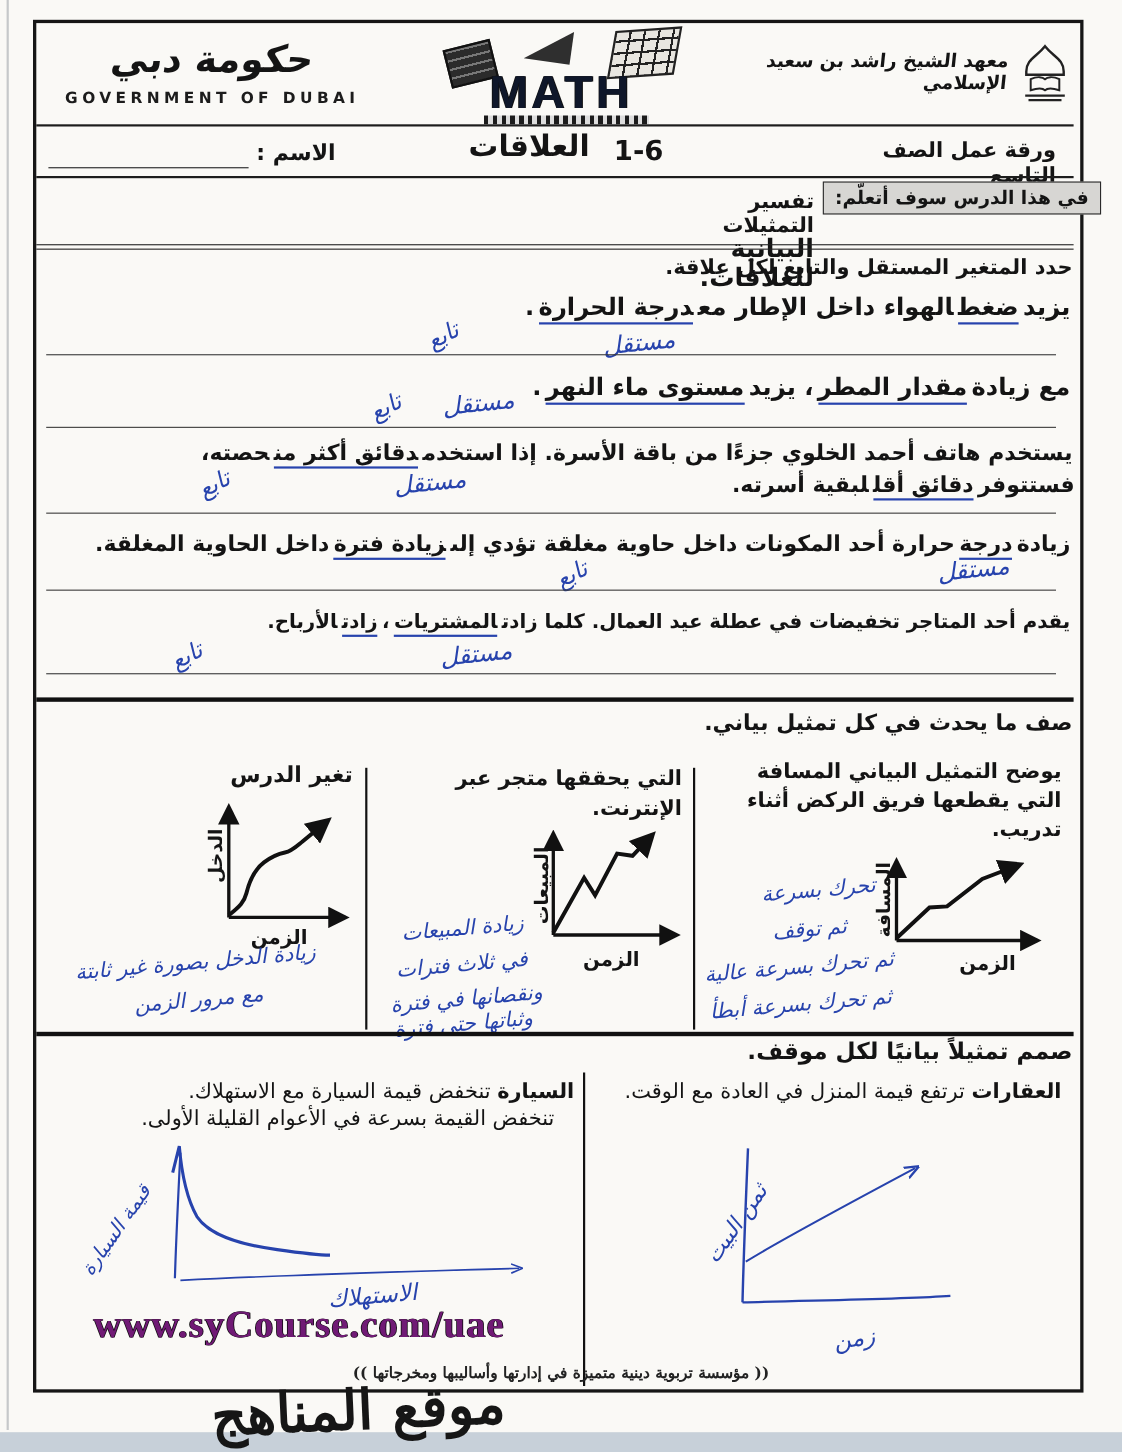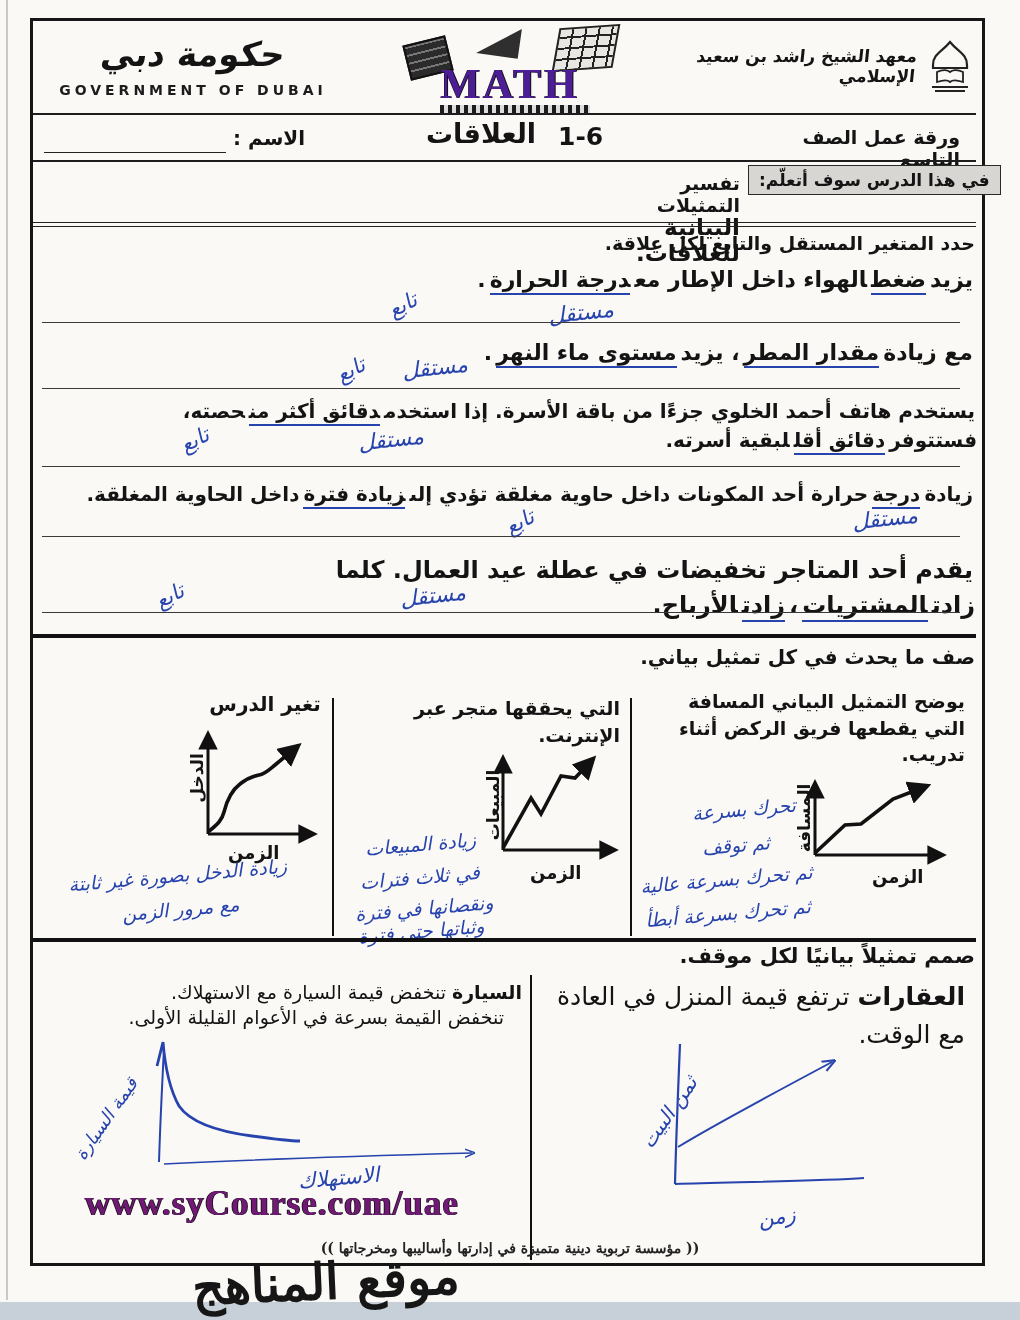--- a/index.html
+++ b/index.html
@@ -20,21 +20,21 @@
   .u{border-bottom:2.6px solid #2743ad;padding-bottom:1px;}
   .hw{color:#2743ad;font-style:italic;white-space:nowrap;}
   .hw-ind{font-size:22px;letter-spacing:1px;transform:rotate(-6deg);}
   .hw-dep{font-size:21px;transform:rotate(-28deg);}
   .note{color:#2743ad;font-style:italic;font-size:19px;transform:rotate(-5deg);white-space:nowrap;}
   .cap{font-size:19px;font-weight:bold;line-height:1.4;}
   .xlab{font-size:18px;font-weight:bold;}
   .ylab{font-size:17px;font-weight:bold;transform:rotate(-90deg);transform-origin:center;white-space:nowrap;}
   .heading{font-size:20px;font-weight:bold;}
   .mtext{position:absolute;left:0;right:0;top:34px;text-align:center;
-         font-family:Liberation Serif, serif;font-weight:bold;font-size:42px;letter-spacing:3px;color:#4c1d95;
+         font-family:Liberation Sans, sans-serif;font-weight:bold;font-size:42px;letter-spacing:3px;color:#0f172a;
          text-shadow:1px 0 #101010,-0.5px 0 #101010;}
   .mcalc{position:absolute;left:2px;top:14px;width:40px;height:32px;background:
          repeating-linear-gradient(0deg,#2b2b2b 0 6px,#777 6px 8px),#2b2b2b;transform:rotate(-14deg);border:2px solid #111;}
   .mtri{position:absolute;left:74px;top:0;width:0;height:0;border-left:42px solid transparent;
         border-bottom:30px solid #2f2f2f;transform:rotate(8deg);}
   .mpanel{position:absolute;left:152px;top:0;width:56px;height:40px;border:2px solid #222;
           background:repeating-linear-gradient(90deg,transparent 0 11px,#222 11px 13px),
                      repeating-linear-gradient(0deg,transparent 0 9px,#222 9px 11px),#e8e6e0;
           transform:skewX(-14deg) rotate(-4deg);}
   .mbar{position:absolute;left:36px;top:79px;width:150px;height:8px;
@@ -121,21 +121,21 @@
   <div class="abs hw hw-dep" style="left:180px;top:428px;">تابع</div>
   <div class="abs rule" style="left:42px;top:466px;width:918px;"></div>
 
   <div class="abs q" style="left:45px;top:480px;width:930px;font-size:20px;">
     <span>زيادة</span><span class="u">درجة</span><span>حرارة أحد المكونات داخل حاوية مغلقة تؤدي إلى</span><span class="u">زيادة فترة</span><span>داخل الحاوية المغلقة.</span>
   </div>
   <div class="abs hw hw-ind" style="left:852px;top:506px;">مستقل</div>
   <div class="abs hw hw-dep" style="left:505px;top:510px;">تابع</div>
   <div class="abs rule" style="left:42px;top:536px;width:918px;"></div>
 
-  <div class="abs q" style="left:45px;top:553px;width:930px;font-size:24px;">
+  <div class="abs q" style="left:45px;top:553px;width:930px;font-size:18px;">
     <span>يقدم أحد المتاجر تخفيضات في عطلة عيد العمال. كلما زادت</span><span class="u">المشتريات</span><span>،</span><span class="u">زادت</span><span>الأرباح.</span>
   </div>
   <div class="abs hw hw-ind" style="left:400px;top:583px;">مستقل</div>
   <div class="abs hw hw-dep" style="left:155px;top:584px;">تابع</div>
   <div class="abs rule" style="left:42px;top:612px;width:918px;"></div>
 
   <div class="abs thick" style="left:33px;top:634px;width:943px;"></div>
 
   <div class="abs rtl heading" style="left:45px;top:645px;width:930px;">صف ما يحدث في كل تمثيل بياني.</div>
 
@@ -204,21 +204,21 @@
   <div class="abs xlab rtl" style="left:228px;top:842px;">الزمن</div>
   <div class="abs note" style="left:68px;top:864px;">زيادة الدخل بصورة غير ثابتة</div>
   <div class="abs note" style="left:122px;top:898px;">مع مرور الزمن</div>
 
   <div class="abs thick" style="left:33px;top:938px;width:943px;"></div>
 
   <div class="abs rtl heading" style="left:45px;top:944px;width:930px;font-size:21px;">صمم تمثيلاً بيانيًا لكل موقف.</div>
 
   <div class="abs vline" style="left:530px;top:975px;height:285px;"></div>
 
-  <div class="abs rtl" style="left:545px;top:978px;width:420px;font-size:25px;line-height:1.5;">
+  <div class="abs rtl" style="left:545px;top:978px;width:420px;font-size:19px;line-height:1.5;">
     <span class="b">العقارات</span>
     <span>ترتفع قيمة المنزل في العادة مع الوقت.</span>
   </div>
   <div class="abs" style="left:612px;top:1032px;">
     <svg width="300" height="175" viewBox="0 0 300 175">
       <defs>
           <marker id="m4" viewBox="0 0 10 10" refX="7" refY="5" markerWidth="7" markerHeight="7" orient="auto">
             <path d="M0,1 L10,5 L0,9" fill="none" stroke="#2743ad" stroke-width="1.6"></path>
           </marker>
         </defs>

